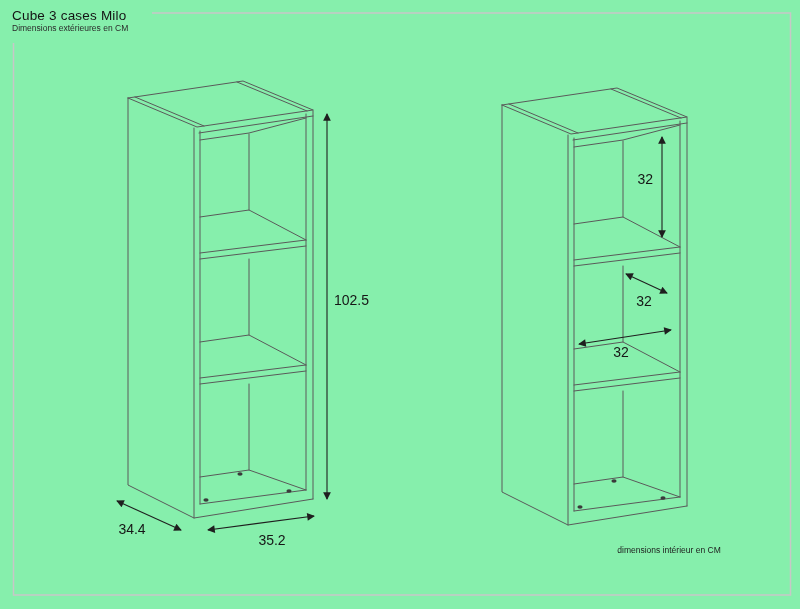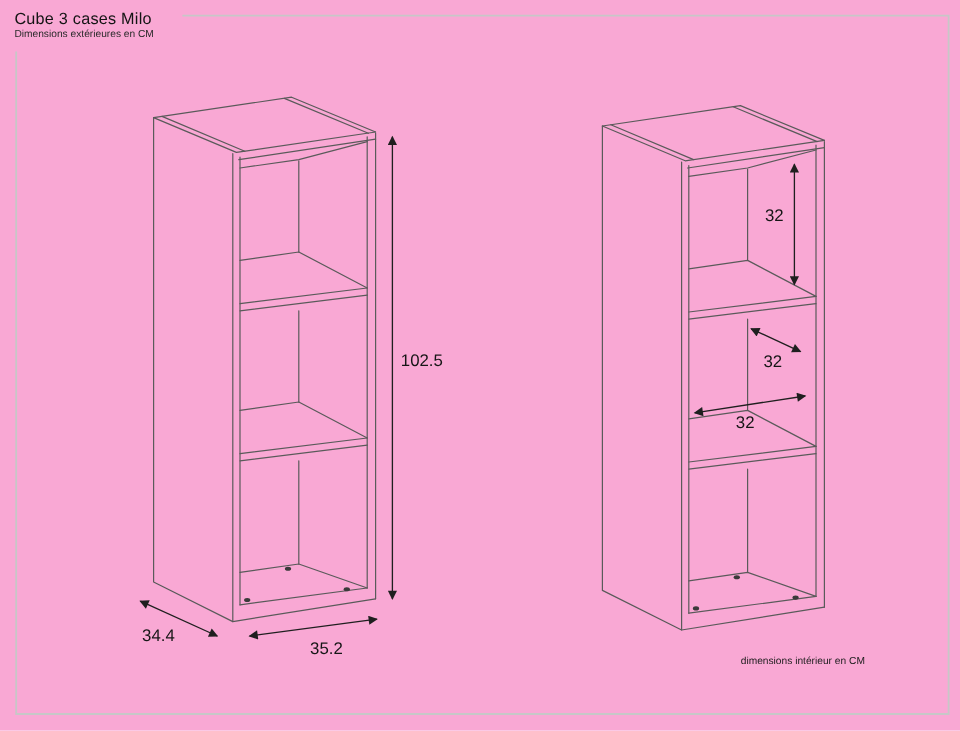--- a/index.html
+++ b/index.html
@@ -1,17 +1,17 @@
 <!DOCTYPE html>
 <html><head>
 <meta charset="utf-8">
 <style>
   html,body{margin:0;padding:0;background:#ffffff;}
   .sheet{
-    position:relative;width:800px;height:609px;background:#f9a8d4;overflow:hidden;
+    position:relative;width:800px;height:609px;background:#86efac;overflow:hidden;
     font-family:"Liberation Sans",sans-serif;
   }
   svg{display:block;}
   .frame{stroke:#c7c7c7;stroke-width:1.5;fill:none;}
   .cab{stroke:#5a5a5a;stroke-width:1;fill:none;stroke-linejoin:round;stroke-linecap:round;}
   .peg{fill:#3a3a3a;stroke:none;}
   .dim{stroke:#1f1f1f;stroke-width:1.1;fill:none;}
   .dim-label{font-size:14px;fill:#161616;}
   .title-text{font-size:13.5px;fill:#141414;letter-spacing:0.2px;}
   .subtitle-text{font-size:8.5px;fill:#2a2a2a;}

